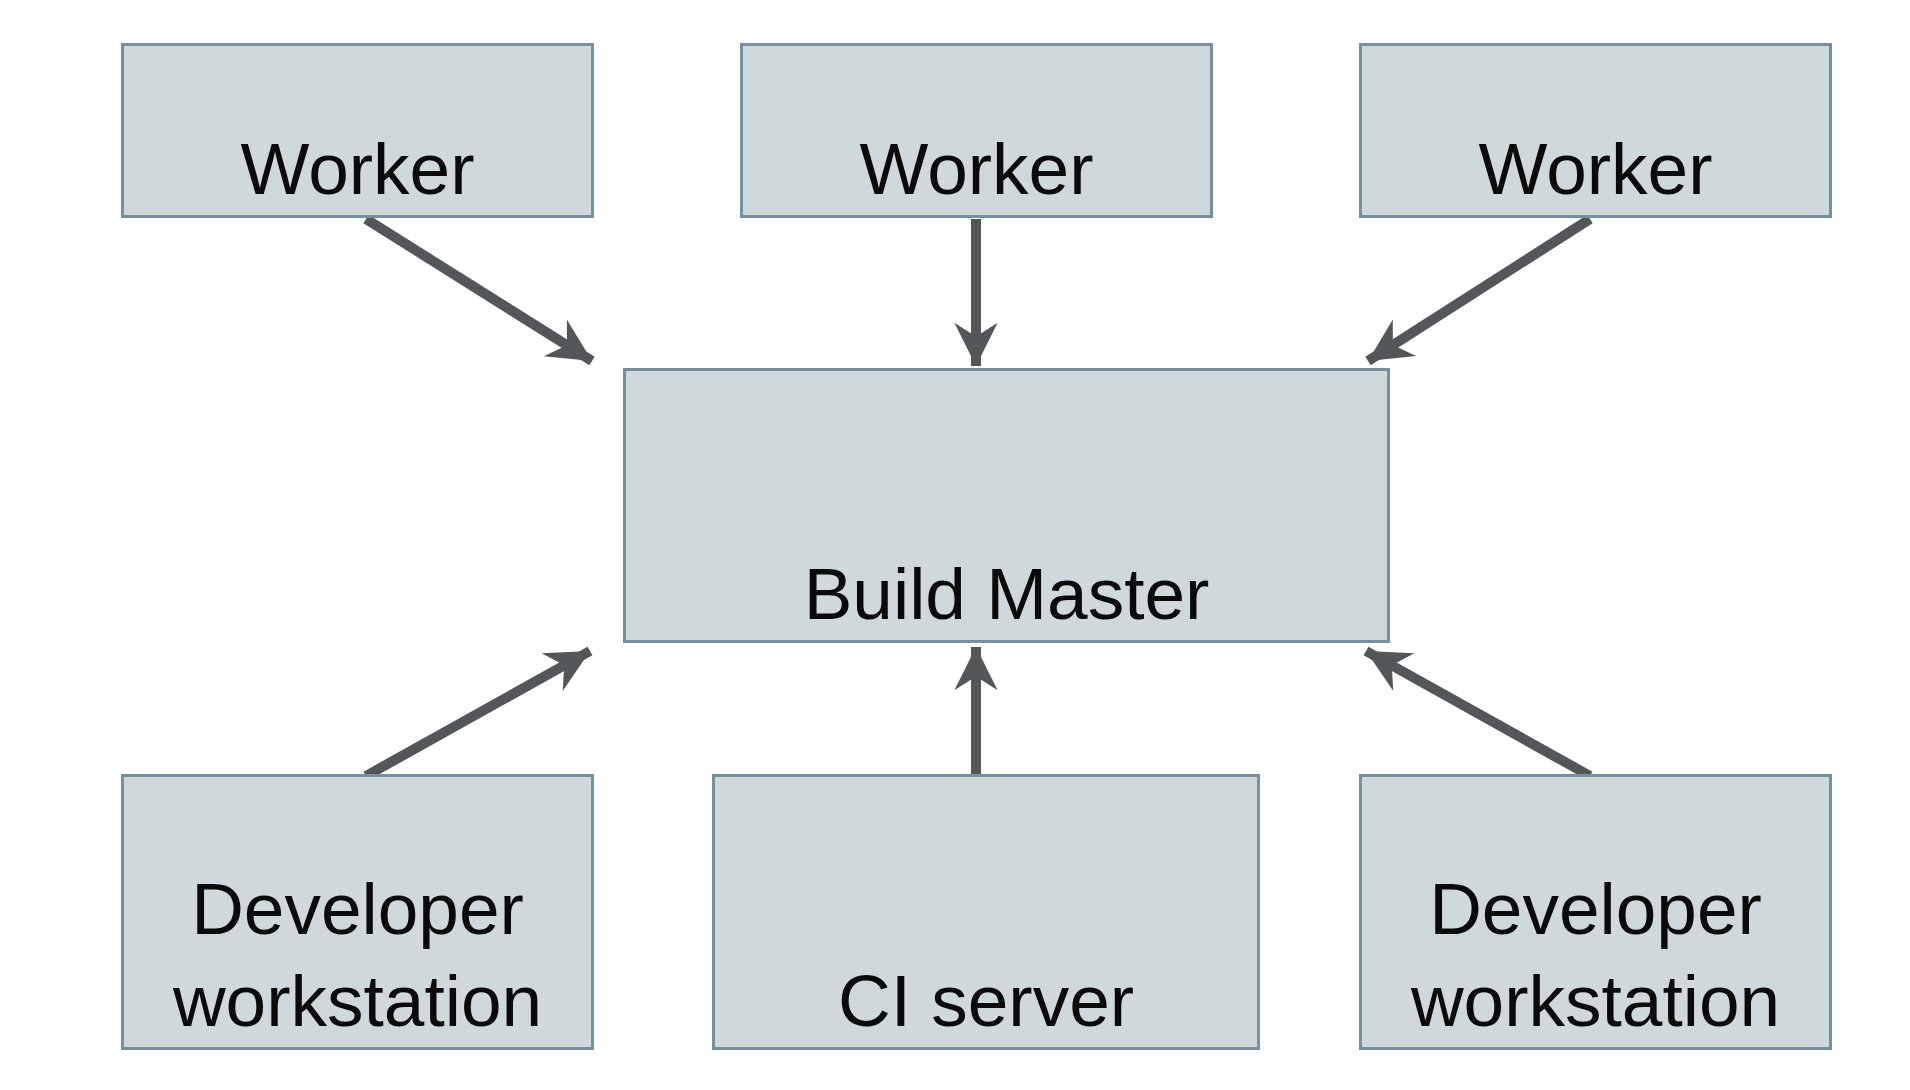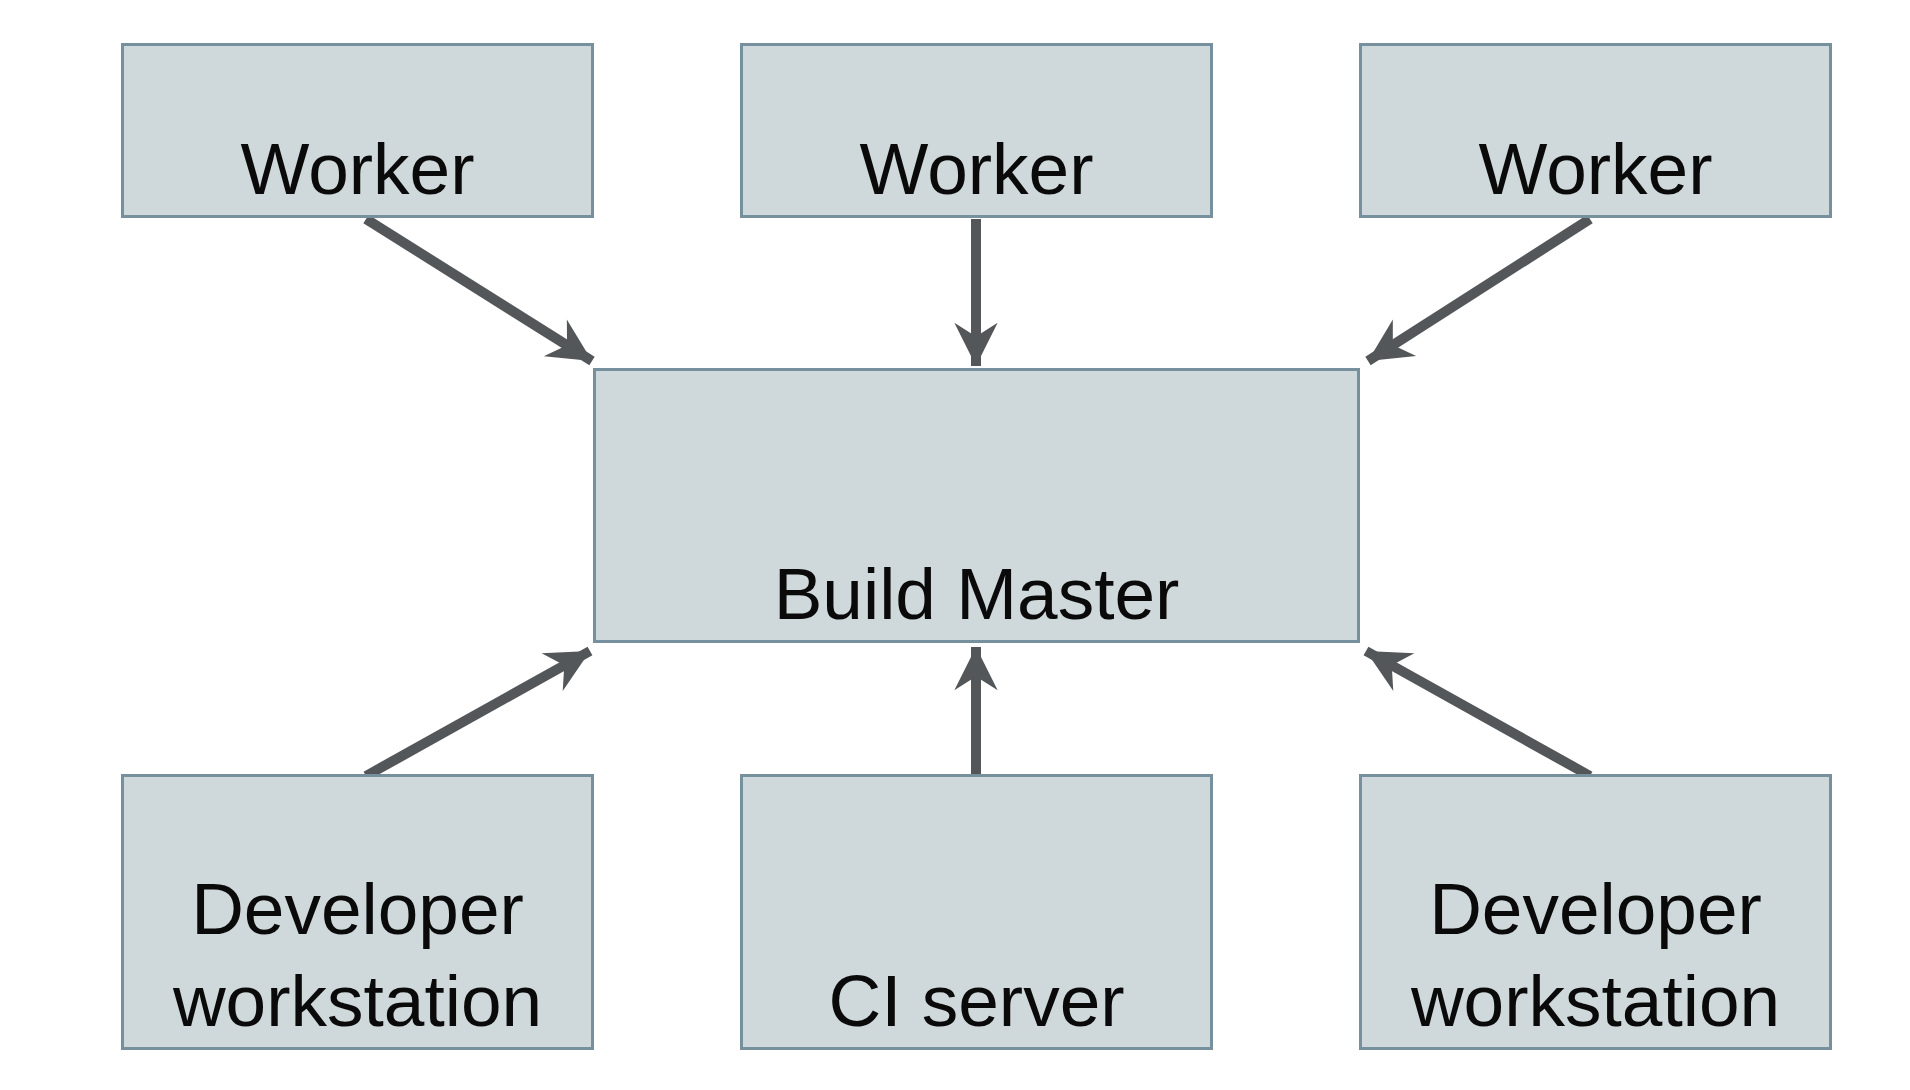--- a/index.html
+++ b/index.html
@@ -30,24 +30,24 @@
   }
   .node .label {
     display: block;
     padding: 0 10px;
   }
   
   .node.worker-left   { left: 121px;  top: 43px;  width: 473px; height: 175px; }
   .node.worker-middle { left: 740px;  top: 43px;  width: 473px; height: 175px; }
   .node.worker-right  { left: 1359px; top: 43px;  width: 473px; height: 175px; }
   
-  .node.build-master  { left: 593px;  top: 368px; width: 767px; height: 275px; }
+  .node.build-master  { left: 623px;  top: 368px; width: 767px; height: 275px; }
   
   .node.dev-left      { left: 121px;  top: 774px; width: 473px; height: 276px; }
-  .node.ci-server     { left: 740px;  top: 774px; width: 473px; height: 276px; }
+  .node.ci-server     { left: 712px;  top: 774px; width: 548px; height: 276px; }
   .node.dev-right     { left: 1359px; top: 774px; width: 473px; height: 276px; }
 
   svg.arrows {
     position: absolute;
     left: 0;
     top: 0;
     width: 1910px;
     height: 1090px;
     pointer-events: none;
   }

